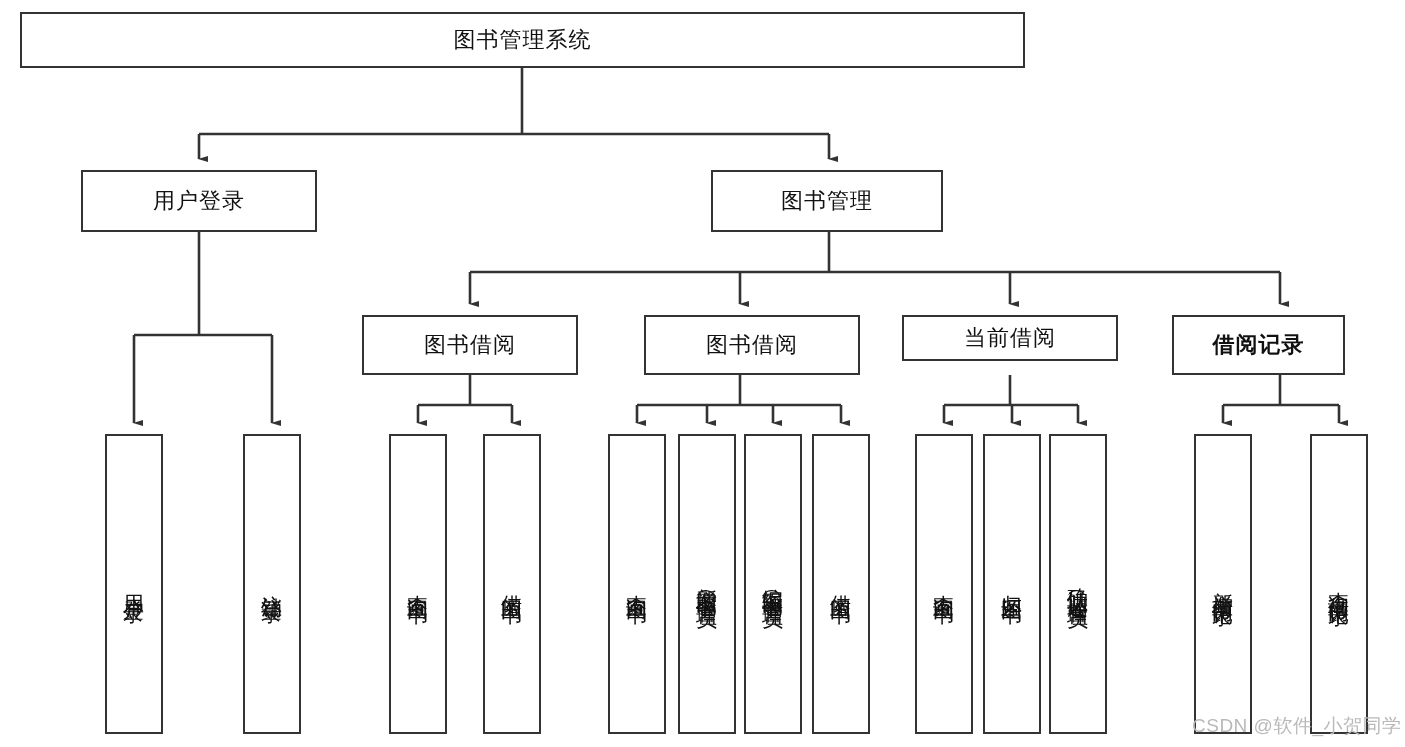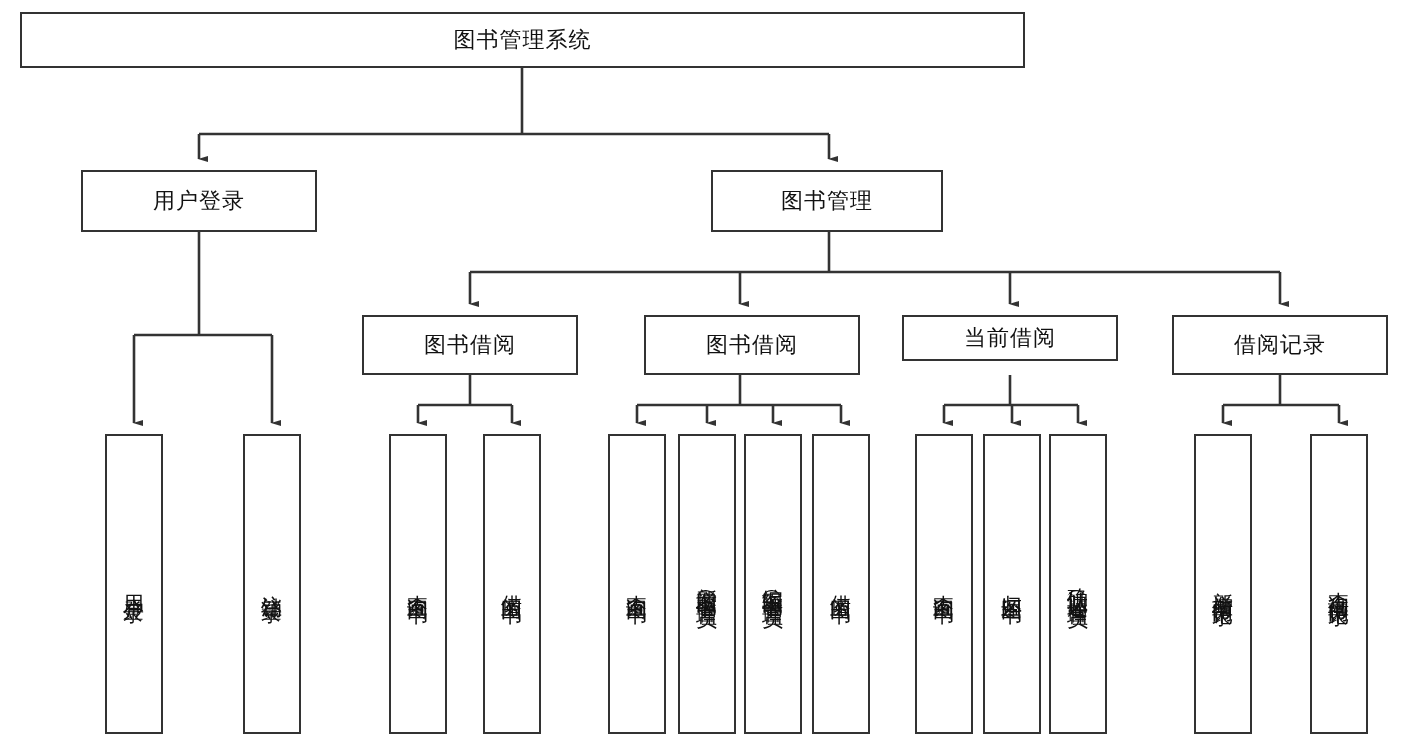--- a/index.html
+++ b/index.html
@@ -122,21 +122,21 @@
       </div>
       <div class="node-box horizontal" style="left: 362px; top: 315px; width: 216px; height: 60px;">
         <span class="node-label">图书借阅</span>
       </div>
       <div class="node-box horizontal" style="left: 644px; top: 315px; width: 216px; height: 60px;">
         <span class="node-label">图书借阅</span>
       </div>
       <div class="node-box horizontal" style="left: 902px; top: 315px; width: 216px; height: 46px;">
         <span class="node-label">当前借阅</span>
       </div>
-      <div class="node-box horizontal" style="left: 1172px; top: 315px; width: 216px; height: 60px;">
+      <div class="node-box horizontal" style="left: 1172px; top: 315px; width: 173px; height: 60px; font-weight: bold;">
         <span class="node-label">借阅记录</span>
       </div>
       <div class="node-box vertical" style="left: 105px; top: 434px; width: 58px; height: 300px;">
         <span class="node-label">用户登录</span>
       </div>
       <div class="node-box vertical" style="left: 243px; top: 434px; width: 58px; height: 300px;">
         <span class="node-label">注销登录</span>
       </div>
       <div class="node-box vertical" style="left: 389px; top: 434px; width: 58px; height: 300px;">
         <span class="node-label">查询图书</span>
@@ -166,14 +166,15 @@
         <span class="node-label">确认归还（管理员）</span>
       </div>
       <div class="node-box vertical" style="left: 1194px; top: 434px; width: 58px; height: 300px;">
         <span class="node-label">新增借阅记录</span>
       </div>
       <div class="node-box vertical" style="left: 1310px; top: 434px; width: 58px; height: 300px;">
         <span class="node-label">查询借阅记录</span>
       </div>
     </div>
 
+  <div class="watermark" style="left: 1192px; top: 713px; color: rgb(185, 185, 185);">CSDN @软件_小贺同学</div>
 
 </div>
 
 </body></html>

